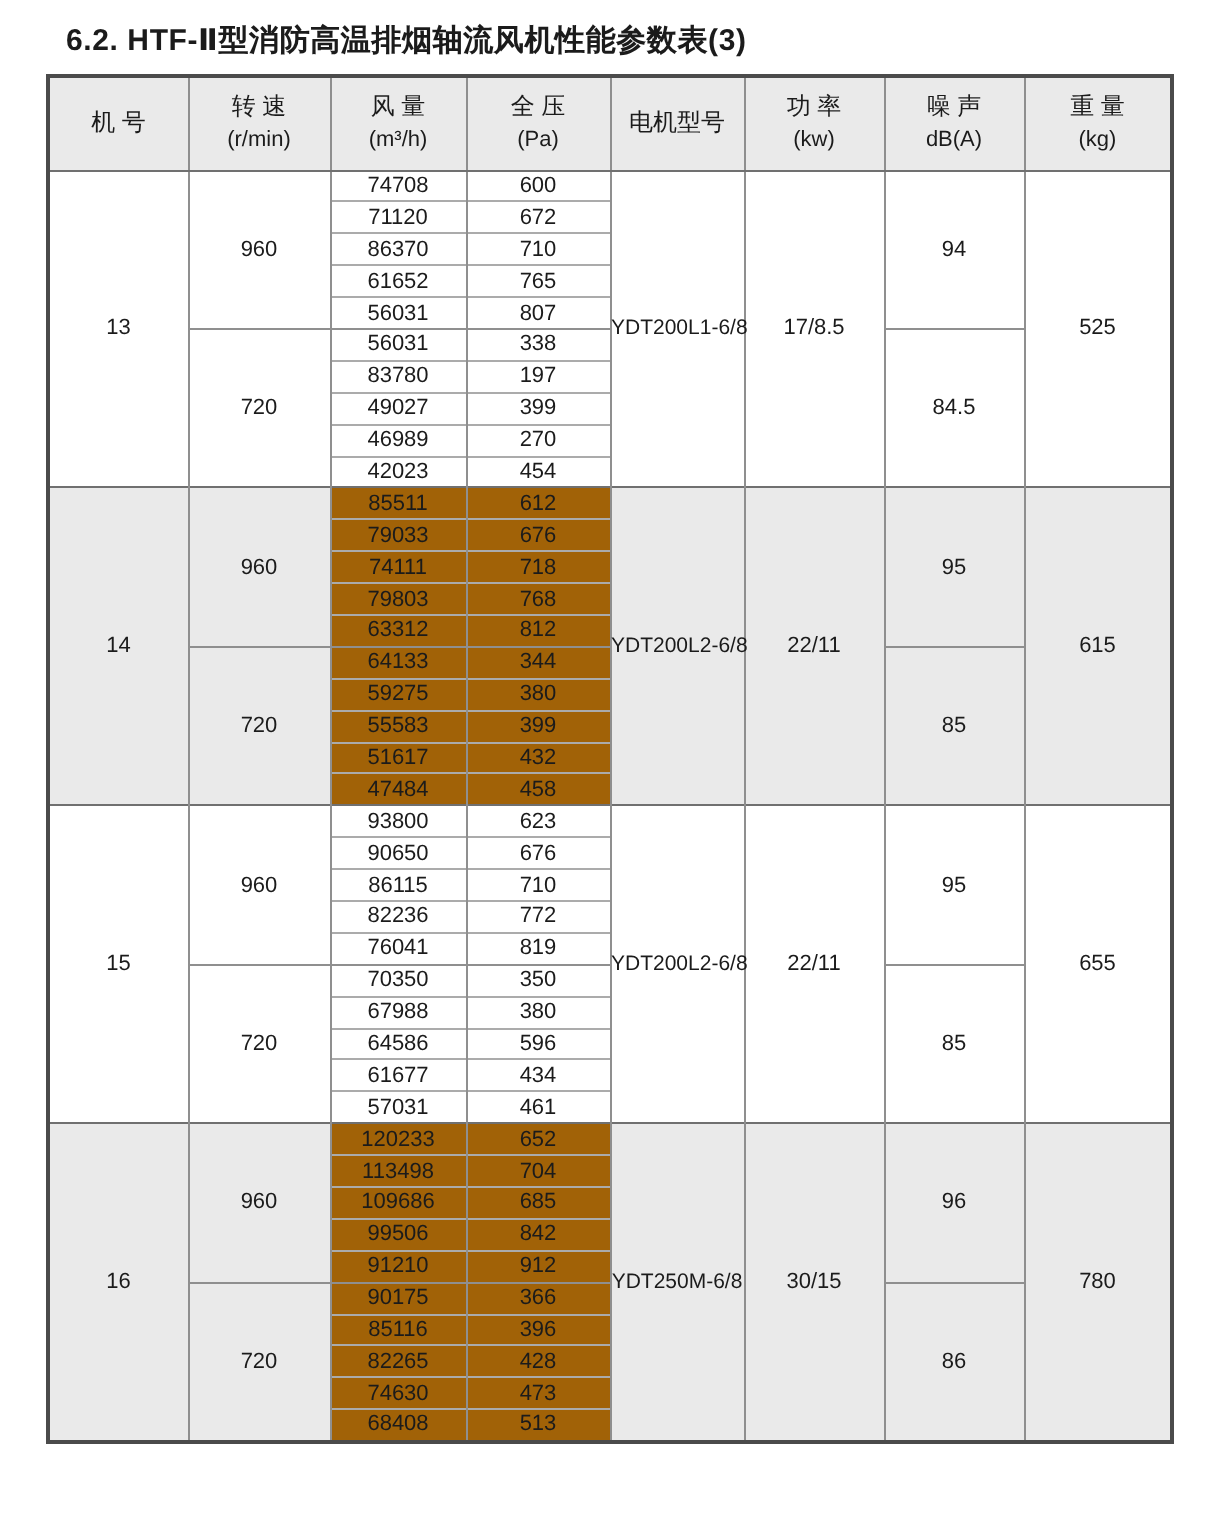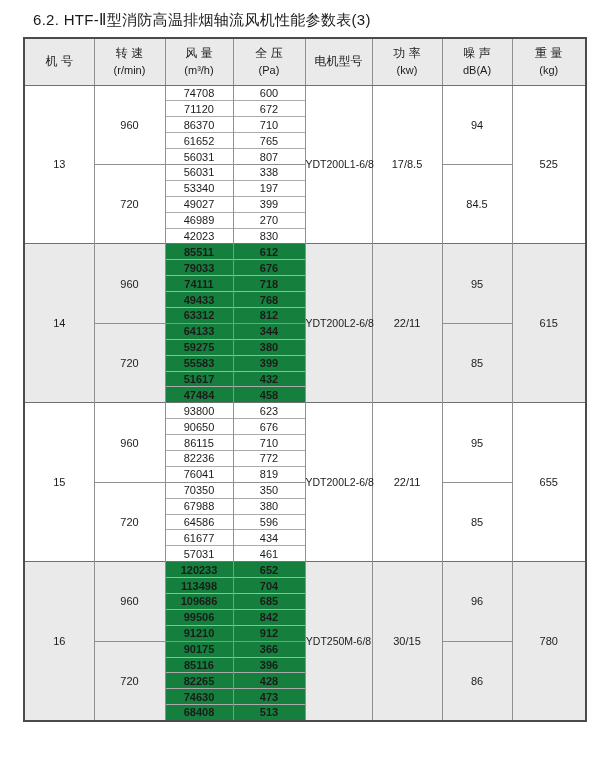--- a/index.html
+++ b/index.html
@@ -5,21 +5,21 @@
   html,body{margin:0;padding:0;}
   body{
     width:607px;height:758px;background:#ffffff;
     font-family:"Liberation Sans","DejaVu Sans",sans-serif;
     color:#1b1b1b;
     -webkit-font-smoothing:antialiased;
   }
   .title{
     margin:11px 0 7px 33px;
     font-size:15px;
-    font-weight:400;
+    font-weight:700;
     letter-spacing:0.3px;
     white-space:nowrap;
   }
   table.perf-table{
     border-collapse:collapse;
     table-layout:fixed;
     margin-left:23px;
     width:562px;
     border:2px solid #4b4b4b;
   }
@@ -49,21 +49,21 @@
   tr.data-row{height:15.9px;}
   td{
     font-size:11px;
     border-left:1px solid #8f8f8f;
     background:#ffffff;
   }
   td.flow,td.pressure{border-top:1px solid #ababab;}
   tr.group-start td{border-top:1px solid #8f8f8f;}
   tr.section-start td{border-top:1px solid #707070;}
   tr.shaded td{background:#eaeaea;}
-  tr.shaded td.flow,tr.shaded td.pressure{background:#15803d;font-weight:bold;}
+  tr.shaded td.flow,tr.shaded td.pressure{background:#a16207;}
   td.motor{font-size:10.5px;white-space:nowrap;}
 </style>
 </head>
 <body>
 
 <div class="page">
   <div class="title">6.2. HTF-Ⅱ型消防高温排烟轴流风机性能参数表(3)</div>
 
   <table class="perf-table">
     <colgroup>
@@ -137,55 +137,55 @@
           <td class="flow">56031</td>
           <td class="pressure">807</td>
         </tr>
         <tr class="data-row group-start">
           <td class="speed" rowspan="5">720</td>
           <td class="flow">56031</td>
           <td class="pressure">338</td>
           <td class="noise" rowspan="5">84.5</td>
         </tr>
         <tr class="data-row">
-          <td class="flow">53340</td>
+          <td class="flow">83780</td>
           <td class="pressure">197</td>
         </tr>
         <tr class="data-row">
           <td class="flow">49027</td>
           <td class="pressure">399</td>
         </tr>
         <tr class="data-row">
           <td class="flow">46989</td>
           <td class="pressure">270</td>
         </tr>
         <tr class="data-row">
           <td class="flow">42023</td>
-          <td class="pressure">830</td>
+          <td class="pressure">454</td>
         </tr>
         <tr class="data-row shaded section-start">
           <td class="model" rowspan="10">14</td>
           <td class="speed" rowspan="5">960</td>
           <td class="flow">85511</td>
           <td class="pressure">612</td>
           <td class="motor" rowspan="10">YDT200L2-6/8</td>
           <td class="power" rowspan="10">22/11</td>
           <td class="noise" rowspan="5">95</td>
           <td class="weight" rowspan="10">615</td>
         </tr>
         <tr class="data-row shaded">
           <td class="flow">79033</td>
           <td class="pressure">676</td>
         </tr>
         <tr class="data-row shaded">
           <td class="flow">74111</td>
           <td class="pressure">718</td>
         </tr>
         <tr class="data-row shaded">
-          <td class="flow">49433</td>
+          <td class="flow">79803</td>
           <td class="pressure">768</td>
         </tr>
         <tr class="data-row shaded">
           <td class="flow">63312</td>
           <td class="pressure">812</td>
         </tr>
         <tr class="data-row shaded group-start">
           <td class="speed" rowspan="5">720</td>
           <td class="flow">64133</td>
           <td class="pressure">344</td>

